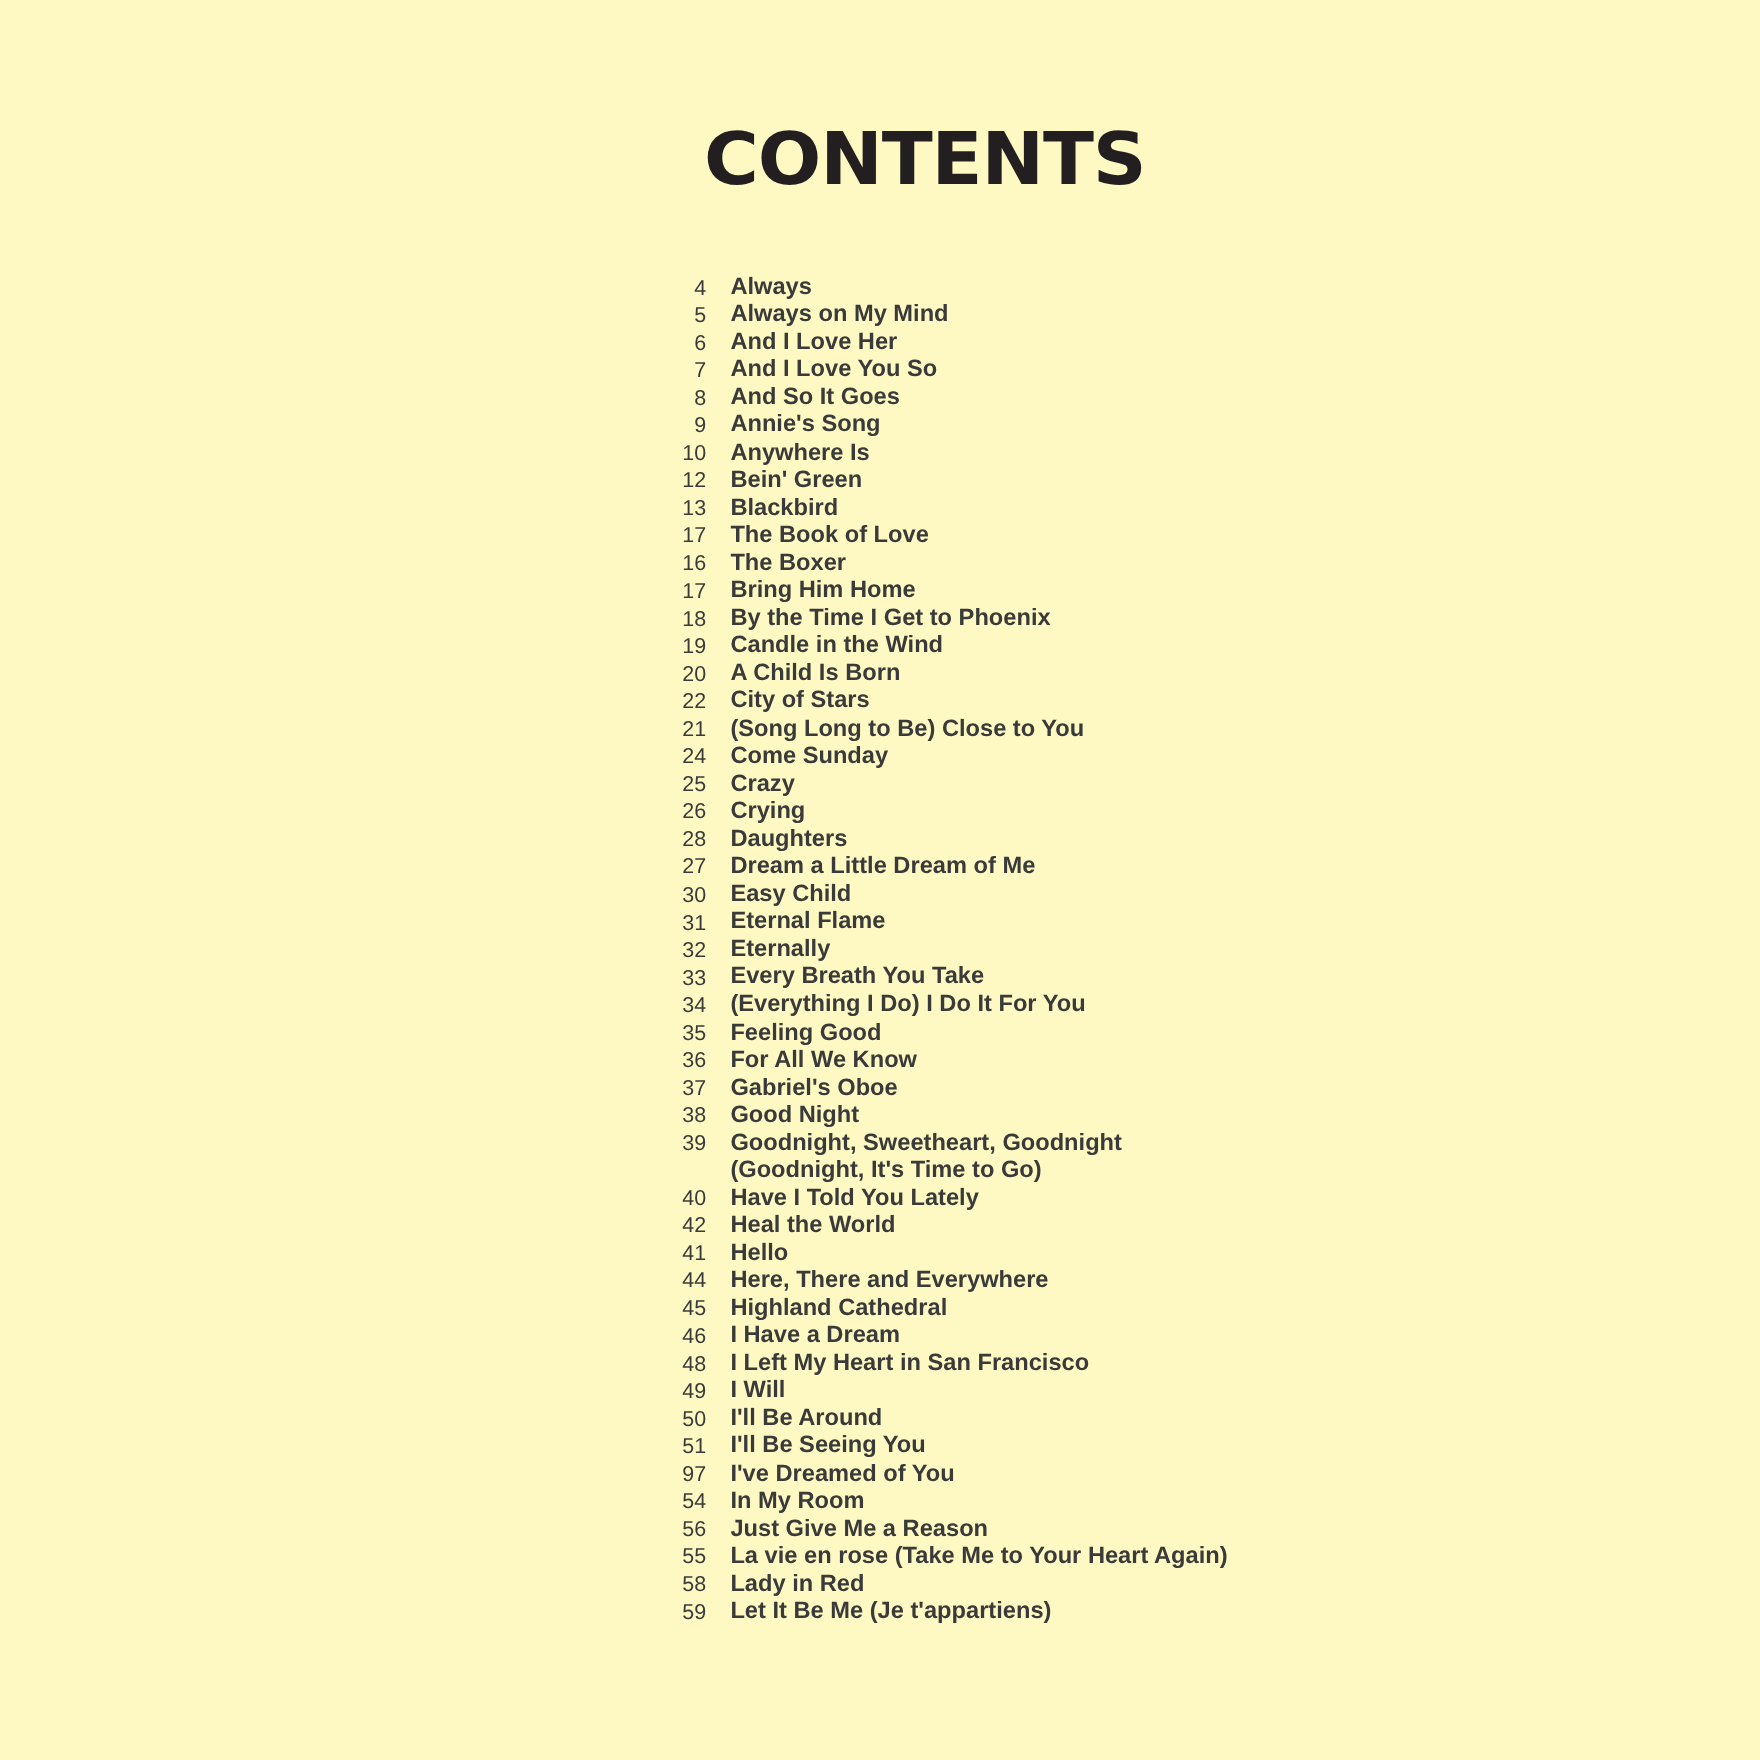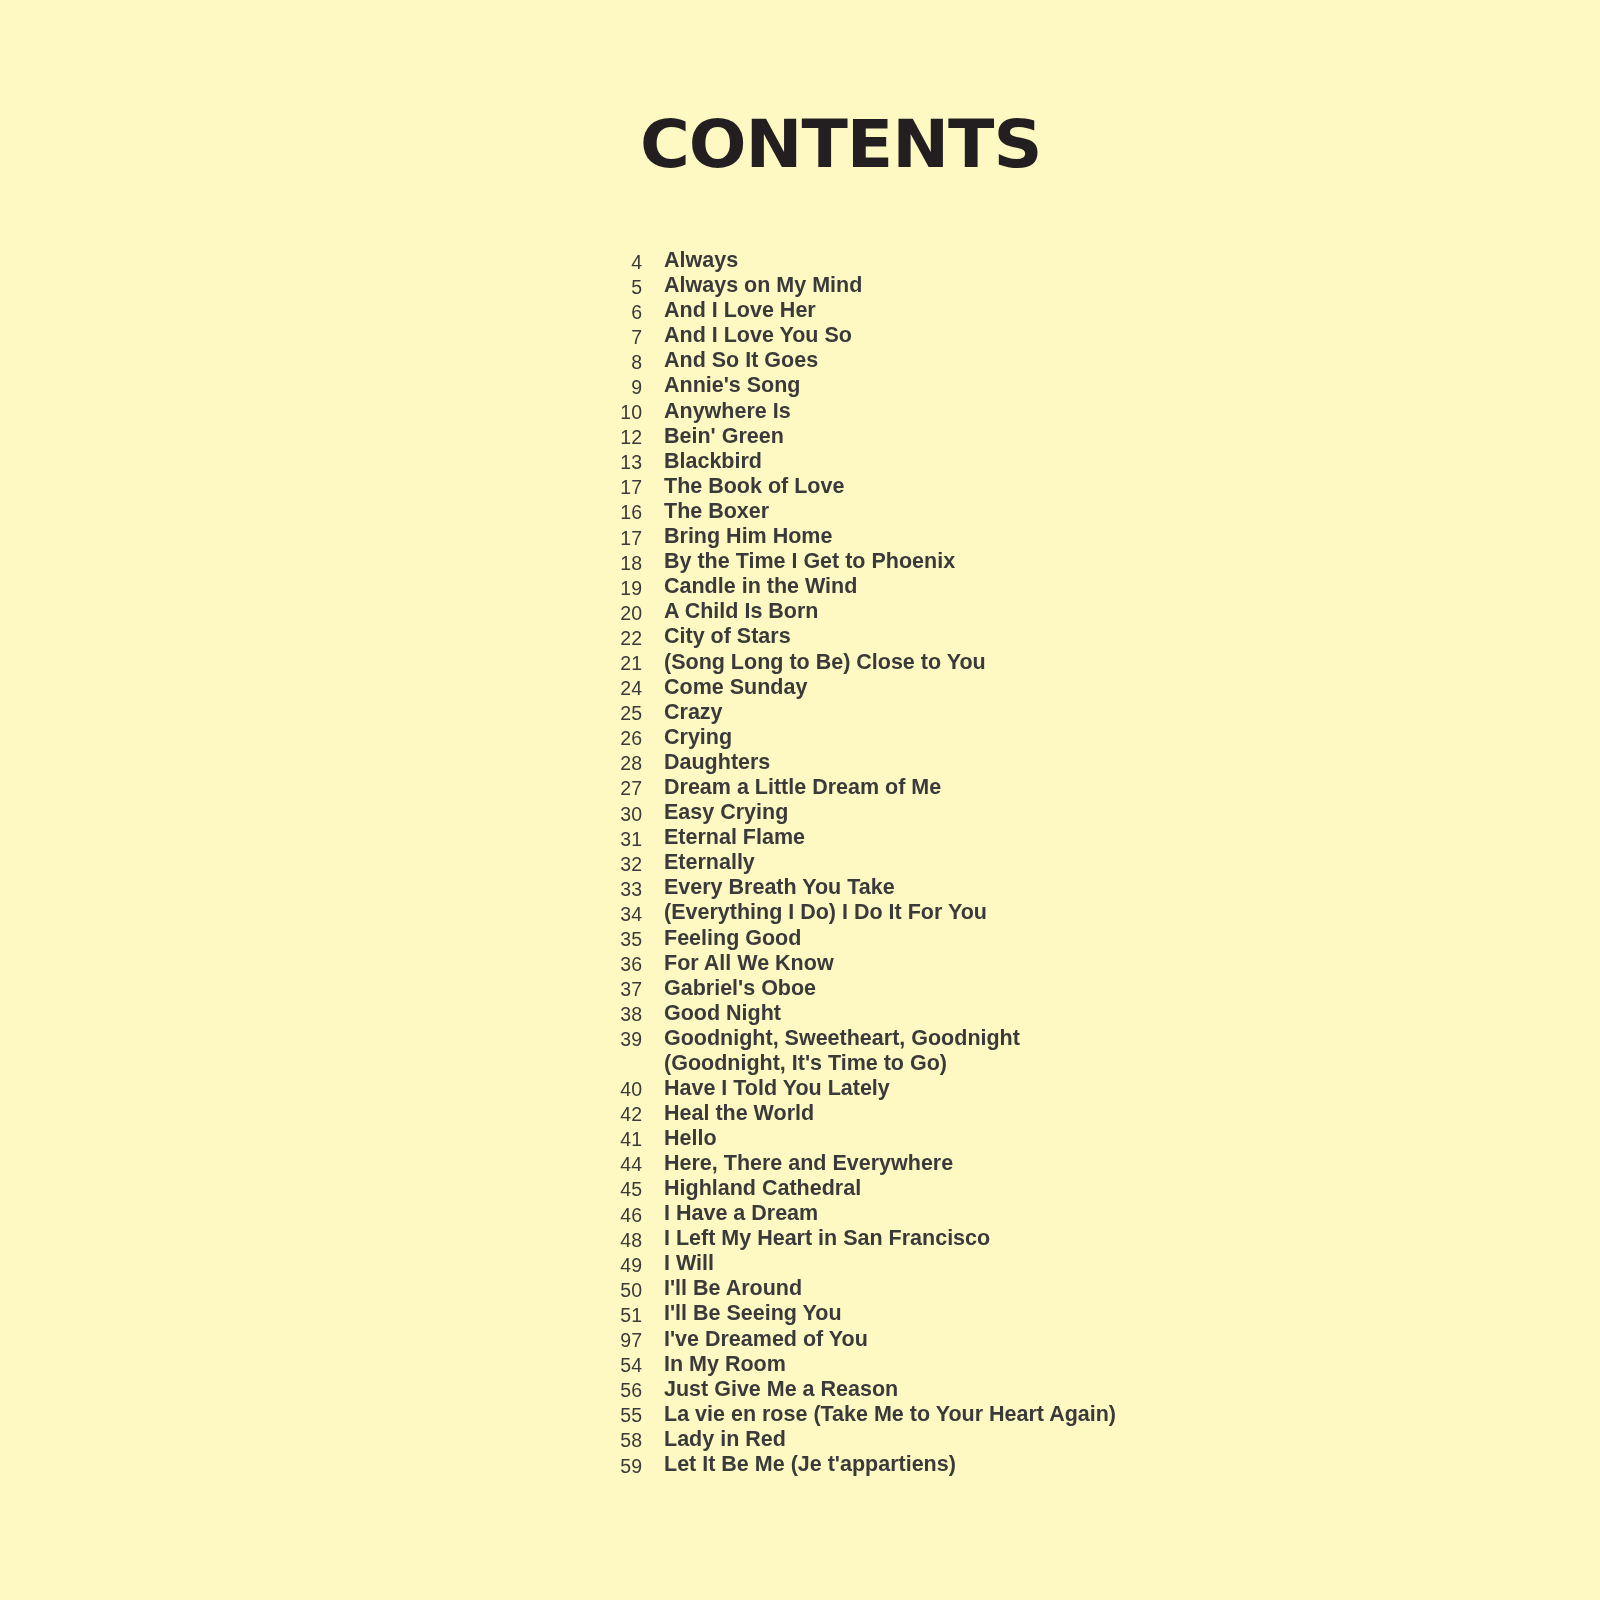--- a/index.html
+++ b/index.html
@@ -158,21 +158,21 @@
       <div class="toc-row">
         <div class="toc-page">28</div>
         <div class="toc-title">Daughters</div>
       </div>
       <div class="toc-row">
         <div class="toc-page">27</div>
         <div class="toc-title">Dream a Little Dream of Me</div>
       </div>
       <div class="toc-row">
         <div class="toc-page">30</div>
-        <div class="toc-title">Easy Crying</div>
+        <div class="toc-title">Easy Child</div>
       </div>
       <div class="toc-row">
         <div class="toc-page">31</div>
         <div class="toc-title">Eternal Flame</div>
       </div>
       <div class="toc-row">
         <div class="toc-page">32</div>
         <div class="toc-title">Eternally</div>
       </div>
       <div class="toc-row">

